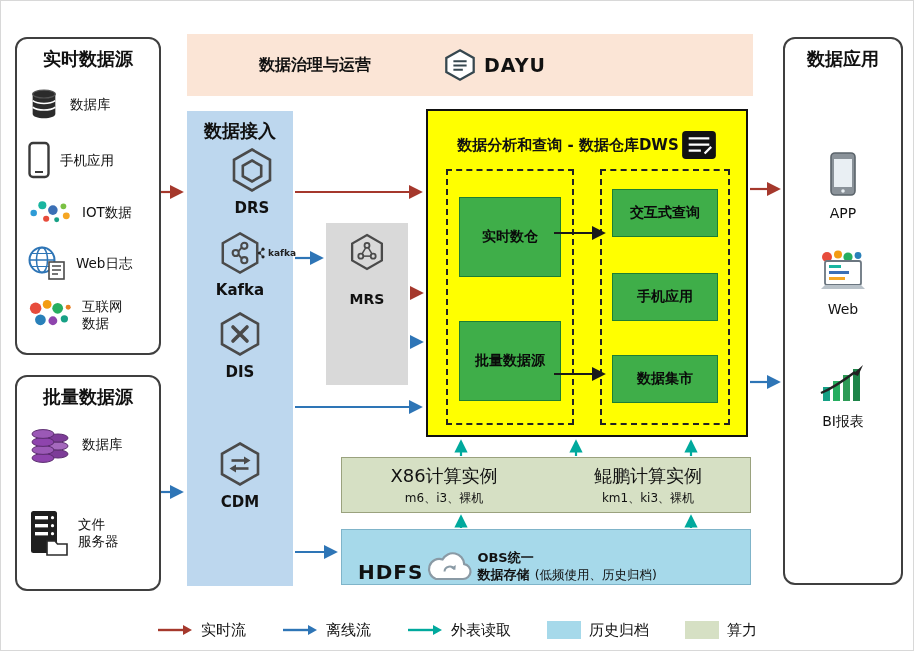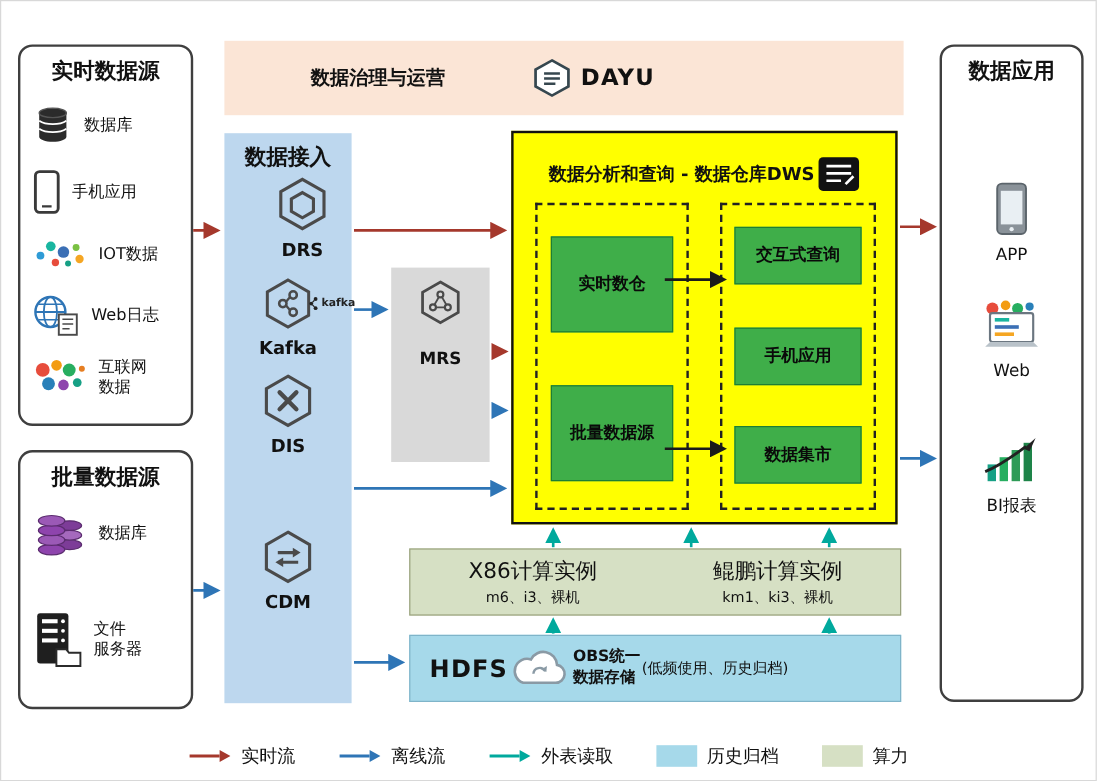--- a/index.html
+++ b/index.html
@@ -48,21 +48,21 @@
   .g-sa  { left:184px; top:162px; width:106px; height:48px; }
   .g-dm  { left:184px; top:244px; width:106px; height:48px; }
 
   
   .compute-bar { left:340px; top:456px; width:410px; height:56px; background:#d6e0c4; border:1px solid #9aa27e; display:flex; }
   .compute-col { flex:1; display:flex; flex-direction:column; align-items:center; justify-content:center; gap:2px; }
   .compute-name { font-weight:normal; font-size:18px; }
   .compute-spec { font-size:12px; }
 
   
-  .hdfs-bar { left:340px; top:528px; width:410px; height:56px; background:#a6d9ea; border:1px solid #7fb4c9; display:flex; align-items:center; gap:1px; padding:0 16px; }
+  .hdfs-bar { left:340px; top:528px; width:410px; height:56px; background:#a6d9ea; border:1px solid #7fb4c9; display:flex; align-items:flex-end; gap:1px; padding:0 16px; }
   .hdfs-label { font-weight:bold; font-size:20px; letter-spacing:1px; }
   .obs-text { font-weight:bold; font-size:13px; line-height:1.3; }
   .obs-note { font-size:12.5px; }
 
   
   .app-panel { left:782px; top:36px; width:120px; height:548px; }
   .app-item { position:absolute; left:0; width:100%; text-align:center; }
   .app-item svg { display:block; margin:0 auto; }
   .app-label { font-size:14px; margin-top:4px; display:block; }
 

